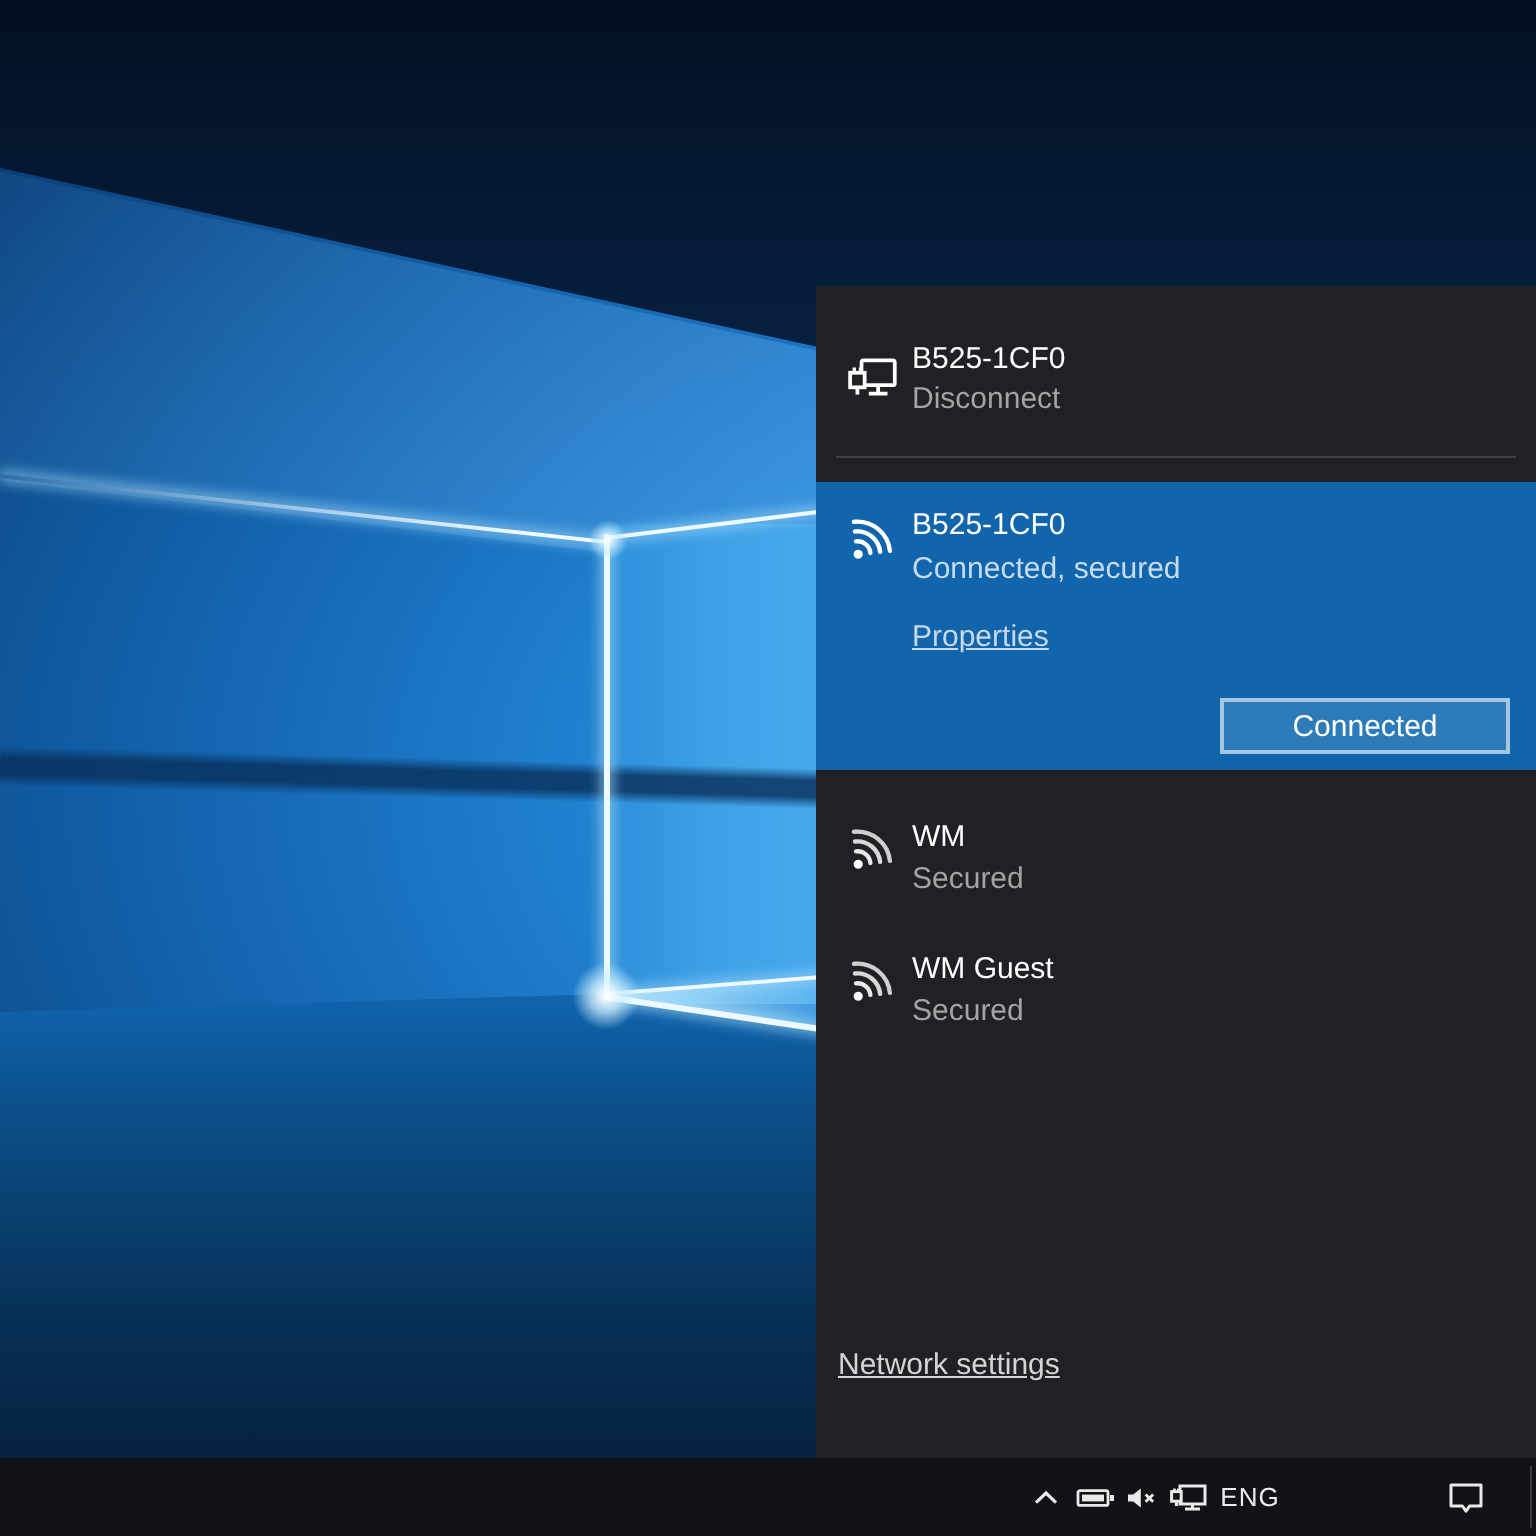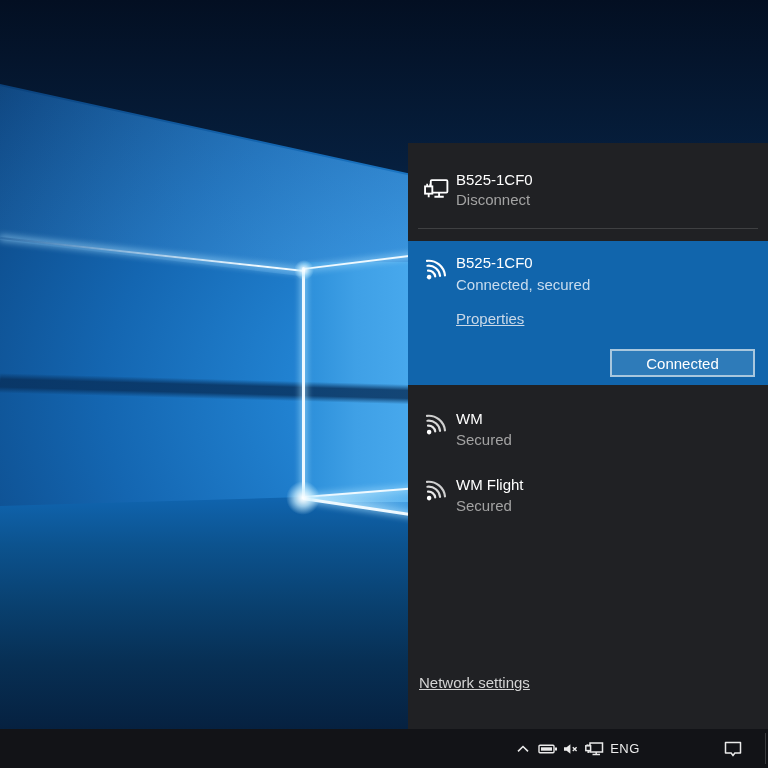--- a/index.html
+++ b/index.html
@@ -171,21 +171,21 @@
 
     <div class="abs net-row" style="top:327px;">
       <span class="abs" style="left:15px;top:7px;">
         <svg width="27" height="24" viewBox="0 0 24 22" style="transform:rotate(-6deg);">
           <circle cx="4.4" cy="18.6" r="2.1" fill="#ffffff"></circle>
           <path d="M4 12.6 A6 6 0 0 1 10 18.6" fill="none" stroke="#e8e8e8" stroke-width="2" stroke-linecap="round"></path>
           <path d="M4 8.1 A10.5 10.5 0 0 1 14.5 18.6" fill="none" stroke="#d8d8d8" stroke-width="2" stroke-linecap="round"></path>
           <path d="M4 3.6 A15 15 0 0 1 19 18.6" fill="none" stroke="#cfcfcf" stroke-width="2" stroke-linecap="round"></path>
         </svg>
       </span>
-      <div class="abs item-title" style="left:48px;top:5px;">WM Flight</div>
+      <div class="abs item-title" style="left:48px;top:5px;">WM Guest</div>
       <div class="abs item-sub" style="left:48px;top:26px;">Secured</div>
     </div>
 
     <div class="abs link settings-link">Network settings</div>
 
     <div class="abs tiles">
     </div>
   </div>
 
   <div class="taskbar">

